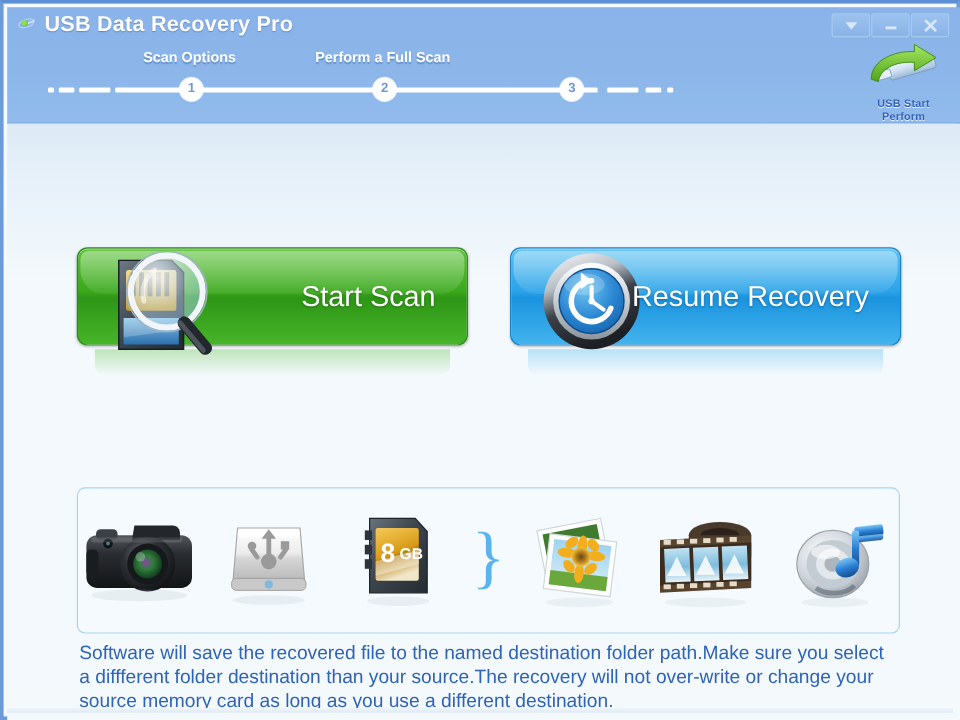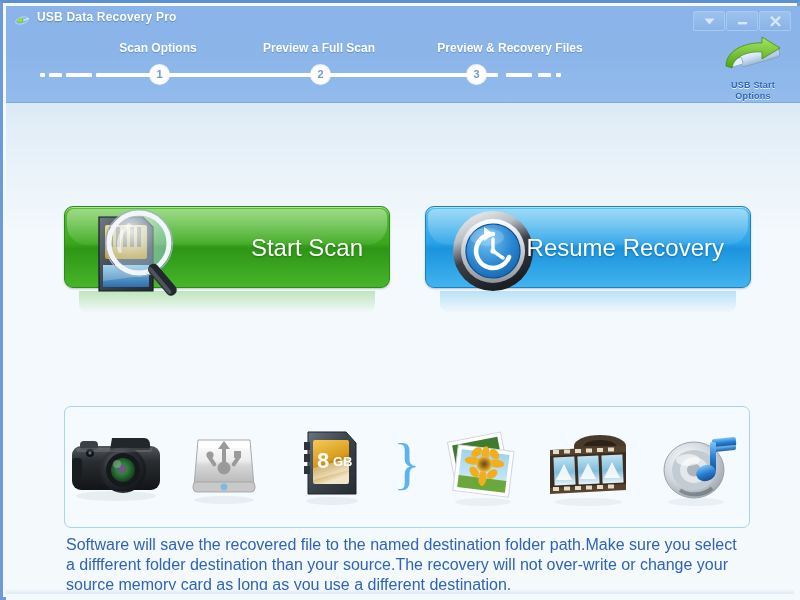--- a/index.html
+++ b/index.html
@@ -48,21 +48,21 @@
     left: 0; top: 0; right: 0; height: 26px;
   }
   .app-icon {
     position: absolute;
     left: 9px; top: 7px;
     width: 16px; height: 13px;
   }
   .app-title {
     position: absolute;
     left: 31px; top: 4px;
-    font-size: 12px;
+    font-size: 18px;
     font-weight: bold;
     color: #ffffff;
     letter-spacing: 0.2px;
     white-space: nowrap;
     text-shadow: 0 1px 1px rgba(40,80,140,.45);
   }
 
   .winbtns {
     position: absolute;
     right: 9px; top: 5px;
@@ -286,22 +286,21 @@
           <div class="winbtn">
             <svg width="13" height="11" viewBox="0 0 13 11">
               <path d="M2.6 1.4 L10.4 9.2 M10.4 1.4 L2.6 9.2" stroke="#d8e8fa" stroke-width="2.3" stroke-linecap="round"></path>
             </svg>
           </div>
         </div>
       </div>
 
       <div class="steps">
         <div class="step-label" style="left:152px;">Scan Options</div>
-        <div class="step-label" style="left:313px;">Preview a Full Scan</div>
-        <div class="step-label" style="left:504px;">Preview &amp; Recovery Files</div>
+        <div class="step-label" style="left:313px;">Perform a Full Scan</div>
 
         <div class="track">
 
           <div class="seg" style="left:0px;  width:5px;"></div>
           <div class="seg" style="left:9px;  width:13px;"></div>
           <div class="seg" style="left:26px; width:26px;"></div>
 
           <div class="seg" style="left:56px; width:402px;"></div>
 
           <div class="seg" style="left:466px; width:26px;"></div>
@@ -328,21 +327,21 @@
             </linearGradient>
           </defs>
           <g transform="rotate(-16 35 22)">
             <rect x="22" y="15" width="40" height="13" rx="3" fill="url(#gBody)" stroke="#7f9fc0" stroke-width="0.8"></rect>
             <rect x="11" y="18" width="13" height="7" rx="1" fill="#e7eff8" stroke="#8aa8c8" stroke-width="0.8"></rect>
             <rect x="50" y="17.5" width="10" height="8" rx="2" fill="#b9cee6"></rect>
           </g>
           <path d="M8 30 C8 13, 30 6, 44 7 L44 1 L62 12 L44 23 L44 16 C32 15, 16 19, 14 32 Z" fill="url(#gArrow)" stroke="#3f8d14" stroke-width="0.8" stroke-linejoin="round"></path>
         </svg>
         <div class="brand-text">USB Start</div>
-        <div class="brand-text">Options</div>
+        <div class="brand-text">Perform</div>
       </div>
     </div>
 
     <div class="body">
 
       <div class="actions">
 
         <div class="btn btn-green">
           <div class="reflect"></div>
           <div class="sheen"></div>

